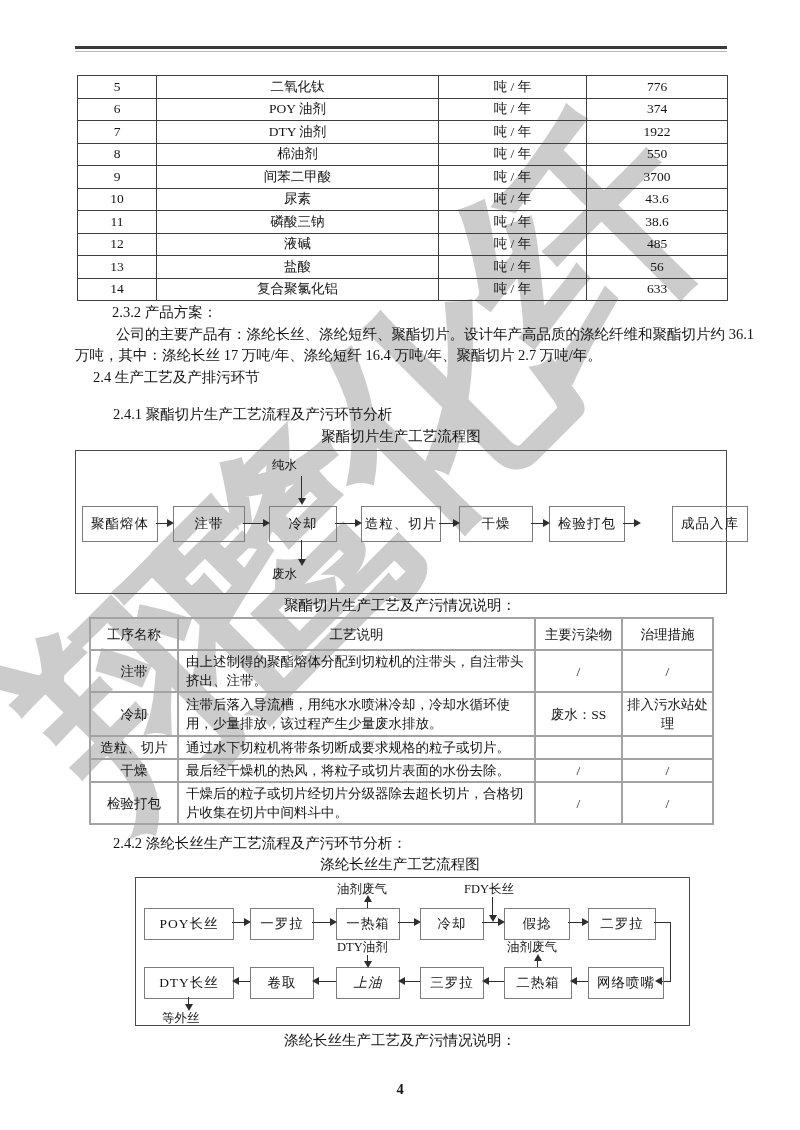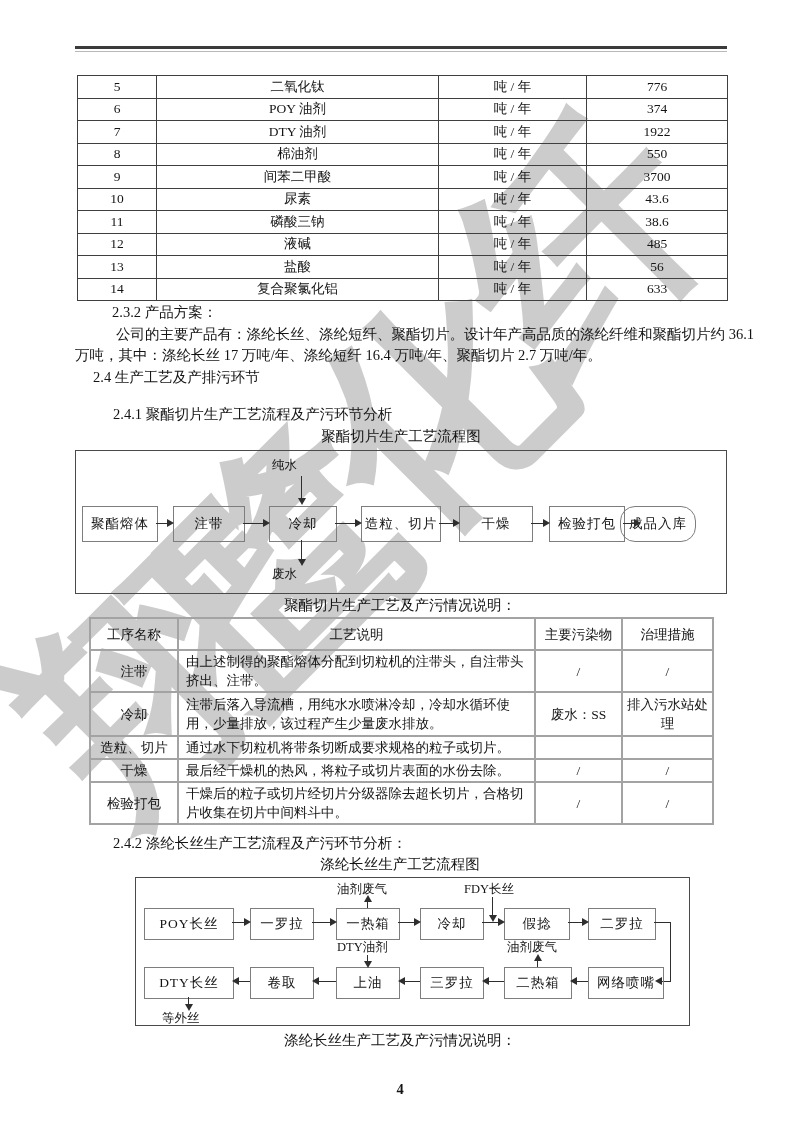--- a/index.html
+++ b/index.html
@@ -138,21 +138,21 @@
       <div class="pline ctitle">聚酯切片生产工艺流程图</div>
     </div>
 
     <div class="fcontainer" style="left:75px;top:450px;width:650px;height:142px;">
       <div class="fbox" style="left:6px;top:55px;width:74px;height:34px;font-family:Liberation Serif, serif;">聚酯熔体</div>
       <div class="fbox" style="left:97px;top:55px;width:70px;height:34px;">注带</div>
       <div class="fbox" style="left:193px;top:55px;width:66px;height:34px;">冷却</div>
       <div class="fbox" style="left:285px;top:55px;width:78px;height:34px;">造粒、切片</div>
       <div class="fbox" style="left:383px;top:55px;width:72px;height:34px;">干燥</div>
       <div class="fbox" style="left:473px;top:55px;width:74px;height:34px;">检验打包</div>
-      <div class="fbox" style="left:544px;top:55px;width:74px;height:34px;border-radius:15px;">成品入库</div>
+      <div class="fbox" style="left:596px;top:55px;width:74px;height:34px;">成品入库</div>
 
       <div class="hl" style="left:80px;top:72px;width:13px;"></div>
       <div class="tri r" style="left:91px;top:68px;"></div>
       <div class="hl" style="left:167px;top:72px;width:22px;"></div>
       <div class="tri r" style="left:187px;top:68px;"></div>
       <div class="hl" style="left:259px;top:72px;width:22px;"></div>
       <div class="tri r" style="left:279px;top:68px;"></div>
       <div class="hl" style="left:363px;top:72px;width:16px;"></div>
       <div class="tri r" style="left:377px;top:68px;"></div>
       <div class="hl" style="left:455px;top:72px;width:14px;"></div>
@@ -249,21 +249,21 @@
       <div class="vl" style="left:356px;top:19px;height:20px;"></div>
       <div class="tri d" style="left:352.5px;top:37px;"></div>
 
       <div class="hl" style="left:518px;top:44px;width:17px;"></div>
       <div class="vl" style="left:534px;top:44px;height:60px;"></div>
       <div class="hl" style="left:526px;top:103px;width:9px;"></div>
       <div class="tri l" style="left:519px;top:99px;"></div>
 
       <div class="fbox" style="left:8px;top:89px;width:88px;height:30px;">DTY长丝</div>
       <div class="fbox" style="left:114px;top:89px;width:62px;height:30px;">卷取</div>
-      <div class="fbox" style="left:200px;top:89px;width:62px;height:30px;">上油</div>
+      <div class="fbox" style="left:200px;top:89px;width:62px;height:30px;font-style:italic;">上油</div>
       <div class="fbox" style="left:284px;top:89px;width:62px;height:30px;">三罗拉</div>
       <div class="fbox" style="left:368px;top:89px;width:66px;height:30px;">二热箱</div>
       <div class="fbox" style="left:452px;top:89px;width:74px;height:30px;">网络喷嘴</div>
 
       <div class="hl" style="left:100px;top:103px;width:14px;"></div>
       <div class="tri l" style="left:96px;top:99px;"></div>
       <div class="hl" style="left:180px;top:103px;width:20px;"></div>
       <div class="tri l" style="left:176px;top:99px;"></div>
       <div class="hl" style="left:266px;top:103px;width:18px;"></div>
       <div class="tri l" style="left:262px;top:99px;"></div>

